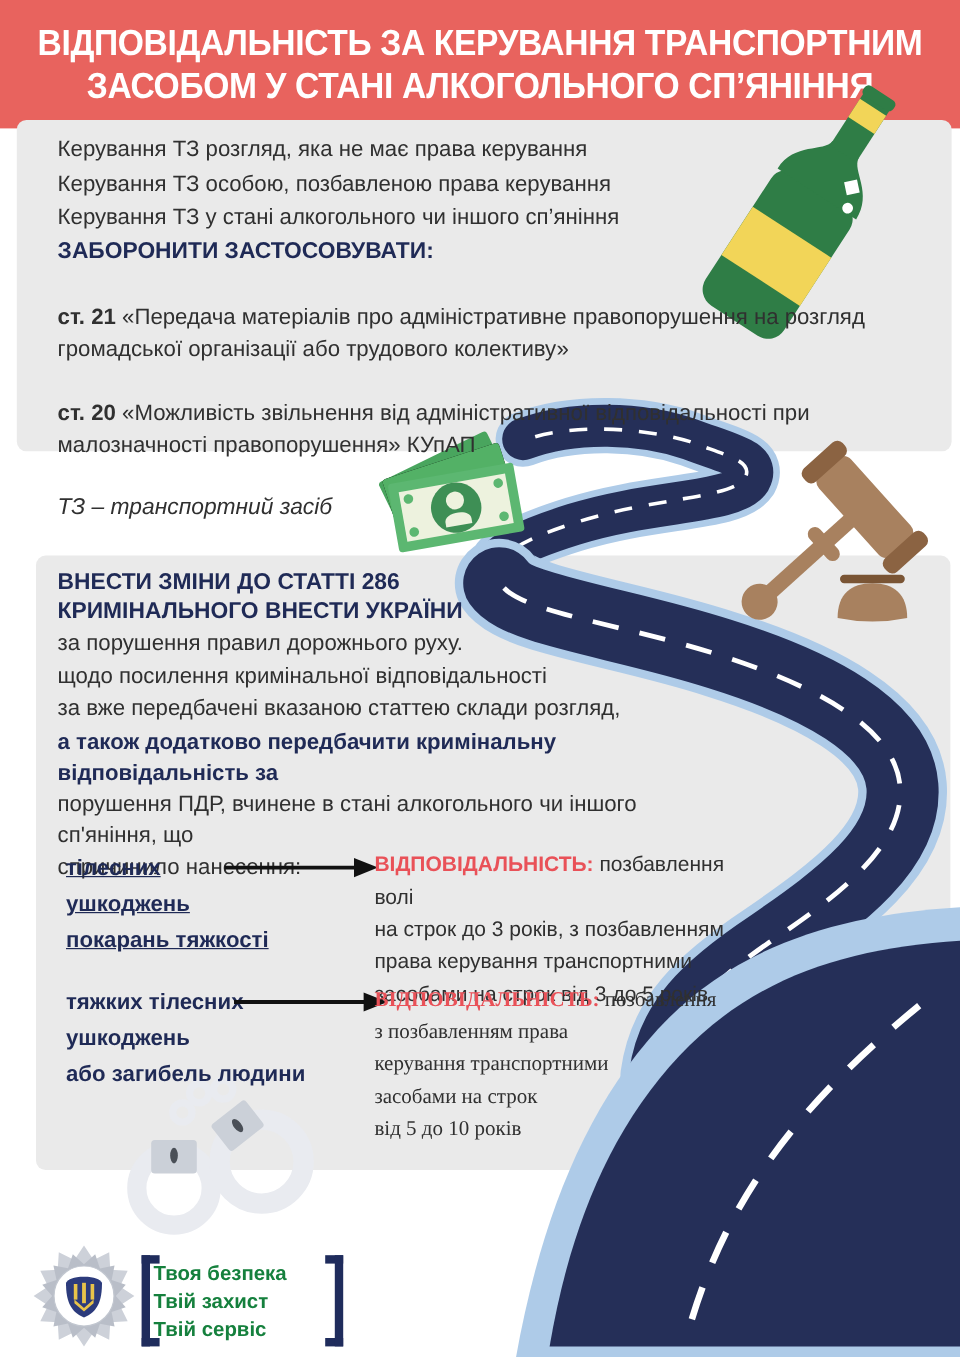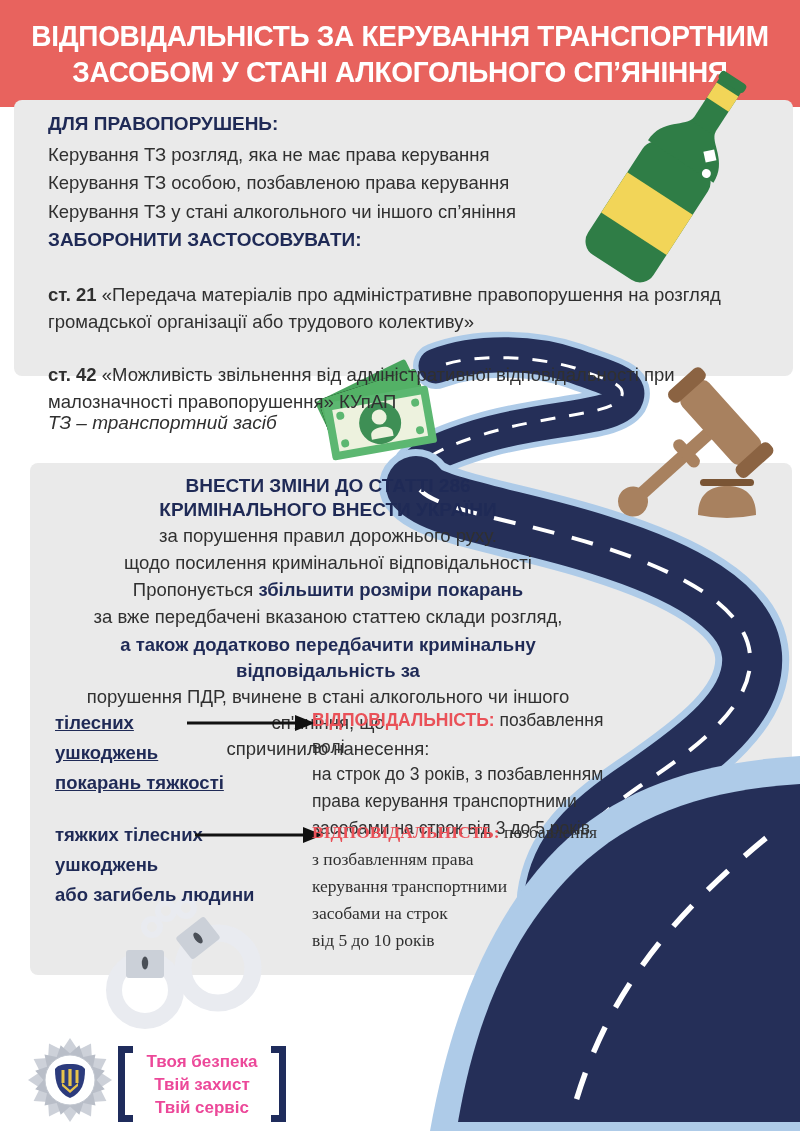--- a/index.html
+++ b/index.html
@@ -20,33 +20,33 @@
   .navy{color:#1F2A56;}
   .b{font-weight:bold;}
   .i{font-style:italic;}
   .red{color:#E95158;font-weight:bold;}
   .box1-text{left:48px;top:110px;width:732px;}
   .box1-text p{margin:0;line-height:28.5px;}
   .box1-text .h{font-size:19px;margin-bottom:2px;}
   .box1-text .art{margin-top:26px;line-height:27px;}
   .tz-note{left:48px;top:393px;font-size:19px;}
   .box2-text{left:48px;top:474px;width:560px;}
-  .box2-text p{margin:0;line-height:27px;text-align:center;}
+  .box2-text p{margin:0;line-height:27px;}
   .box2-text .h{font-size:19px;line-height:24px;}
   .box2-text .intro{margin-top:2px;line-height:26px;}
   .case-left{width:250px;font-weight:bold;color:#1F2A56;line-height:30px;font-size:18.5px;}
   .case-left div{display:block;}
   .case-right{width:315px;font-size:17.5px;line-height:27px;}
   .arrow-svg{position:absolute;width:140px;height:22px;}
   
   .bracket{position:absolute;width:15px;height:76px;border:7px solid #1F2C5C;box-sizing:border-box;}
   .bracket.l{border-right:none;}
   .bracket.r{border-left:none;}
-  .footer-lines{position:absolute;left:128px;top:1050px;width:148px;text-align:center;
-                color:#ec4899;font-weight:bold;font-size:17px;line-height:23px;}
+  .footer-lines{position:absolute;left:128px;top:1050px;width:148px;text-align:left;
+                color:#15803d;font-weight:bold;font-size:17px;line-height:23px;}
 </style>
 </head>
 <body>
 
 <div class="page">
 
   <header class="top-banner">
     <div>ВІДПОВІДАЛЬНІСТЬ ЗА КЕРУВАННЯ ТРАНСПОРТНИМ</div>
     <div>ЗАСОБОМ У СТАНІ АЛКОГОЛЬНОГО СП’ЯНІННЯ</div>
   </header>
@@ -139,37 +139,35 @@
       <g fill="#E8C34A">
         <rect x="-1.6" y="-11" width="3.2" height="17"></rect>
         <rect x="-8.5" y="-10" width="3" height="13"></rect>
         <rect x="5.5" y="-10" width="3" height="13"></rect>
         <path d="M -8 3 L 0 10 L 8 3 L 8 6 L 0 13 L -8 6 Z"></path>
       </g>
     </g>
   </svg>
 
   <div class="txt box1-text">
-    <p class="b navy h">ДЛЯ ПРАВОПОРУШЕНЬ:</p>
     <p>Керування ТЗ розгляд, яка не має права керування</p>
     <p>Керування ТЗ особою, позбавленою права керування</p>
     <p>Керування ТЗ у стані алкогольного чи іншого сп’яніння</p>
     <p class="b navy h">ЗАБОРОНИТИ ЗАСТОСОВУВАТИ:</p>
     <p class="art"><span class="b">ст. 21</span> <span>«Передача матеріалів про адміністративне правопорушення на розгляд громадської організації або трудового колективу»</span></p>
-    <p class="art"><span class="b">ст. 42</span> <span>«Можливість звільнення від адміністративної відповідальності при малозначності правопорушення» КУпАП</span></p>
+    <p class="art"><span class="b">ст. 20</span> <span>«Можливість звільнення від адміністративної відповідальності при малозначності правопорушення» КУпАП</span></p>
   </div>
 
   <p class="txt tz-note i">ТЗ – транспортний засіб</p>
 
   <div class="txt box2-text">
     <p class="b navy h">ВНЕСТИ ЗМІНИ ДО СТАТТІ 286</p>
     <p class="b navy h">КРИМІНАЛЬНОГО ВНЕСТИ УКРАЇНИ</p>
     <p>за порушення правил дорожнього руху.</p>
     <p>щодо посилення кримінальної відповідальності</p>
-    <p><span>Пропонується </span><span class="b navy">збільшити розміри покарань</span></p>
     <p>за вже передбачені вказаною статтею склади розгляд,</p>
     <p class="b navy intro">а також додатково передбачити кримінальну відповідальність за</p>
     <p style="line-height:26px">порушення ПДР, вчинене в стані алкогольного чи іншого сп'яніння, що</p>
     <p style="line-height:26px">спричинило нанесення:</p>
   </div>
 
   <div class="txt case-left" style="left:55px;top:708px;text-decoration:underline;">
     <div>тілесних</div>
     <div>ушкоджень</div>
     <div>покарань тяжкості</div>

